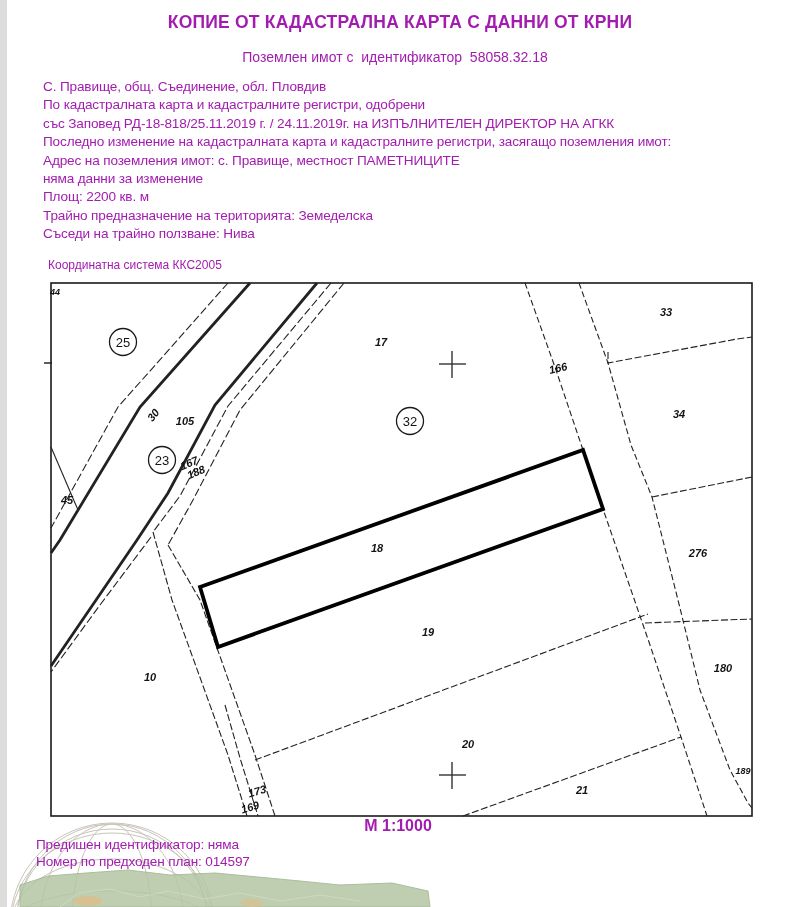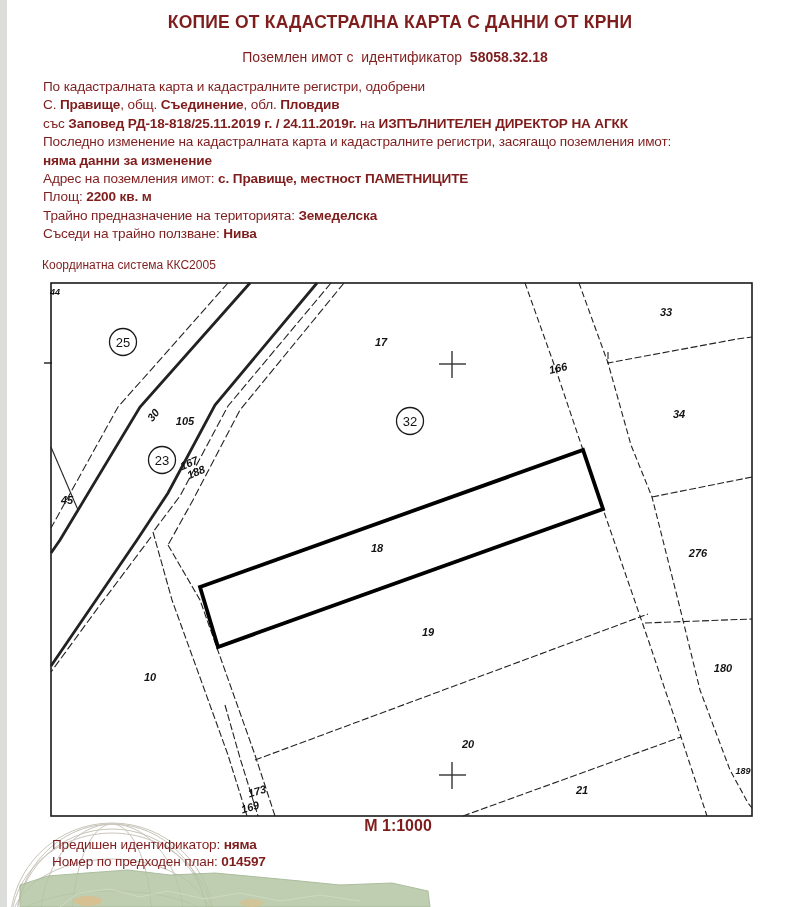--- a/index.html
+++ b/index.html
@@ -1,32 +1,32 @@
 <!DOCTYPE html>
 <html><head>
 <meta charset="utf-8">
 <style>
   html,body{margin:0;padding:0;background:#fff;}
   .page{position:relative;width:800px;height:907px;background:#ffffff;overflow:hidden;
-        font-family:"Liberation Sans",sans-serif;color:#7f1d1d;}
+        font-family:"Liberation Sans",sans-serif;color:#a21caf;}
   .edge-strip{position:absolute;left:0;top:0;width:7px;height:907px;background:#dcdcda;z-index:3;}
   .title{position:absolute;left:0;top:12px;width:800px;text-align:center;
          font-size:17.5px;font-weight:bold;letter-spacing:.2px;z-index:2;}
   .subtitle{position:absolute;left:0;top:49px;width:790px;text-align:center;
             font-size:14px;white-space:pre;z-index:2;}
   .info{position:absolute;left:43px;top:78px;width:740px;font-size:13.6px;
         line-height:18.4px;letter-spacing:-.15px;z-index:2;}
-  .coord-label{position:absolute;left:42px;top:258px;font-size:12px;z-index:2;}
+  .coord-label{position:absolute;left:48px;top:258px;font-size:12px;z-index:2;}
   .map-svg{position:absolute;left:0;top:0;width:800px;height:907px;z-index:1;pointer-events:none;}
   .scale{position:absolute;left:0;top:817px;width:796px;text-align:center;
          font-size:16px;font-weight:bold;z-index:2;}
-  .footer{position:absolute;left:52px;top:837px;width:740px;font-size:13.6px;
+  .footer{position:absolute;left:36px;top:837px;width:740px;font-size:13.6px;
           line-height:16.7px;letter-spacing:-.15px;z-index:2;}
   .watermark{position:absolute;left:0;top:813px;width:460px;height:94px;z-index:0;}
-  b{font-weight:bold;}
+  b{font-weight:normal;}
   .mapline{stroke:#222;fill:none;}
   .plbl{font-family:"Liberation Sans",sans-serif;font-size:11px;font-style:italic;
         font-weight:bold;fill:#141414;}
   .plbl-sm{font-size:9px;}
   .cnum{font-family:"Liberation Sans",sans-serif;font-size:13px;fill:#141414;font-style:normal;font-weight:normal;}
 </style>
 </head>
 <body>
 
 <div class="page">
@@ -49,26 +49,26 @@
       <polyline points="60,94 78,80 110,76 140,84 168,78 205,86 240,80 280,88 320,82 360,88" fill="none" stroke="#cdd9c0" stroke-width="1"></polyline>
       <ellipse cx="88" cy="88" rx="14" ry="5" fill="#d9c08f" opacity="0.9"></ellipse>
       <ellipse cx="252" cy="90" rx="12" ry="4" fill="#d9c08f" opacity="0.7"></ellipse>
     </g>
   </svg>
 
   <div class="title">КОПИЕ ОТ КАДАСТРАЛНА КАРТА С ДАННИ ОТ КРНИ</div>
   <div class="subtitle"><span>Поземлен имот с  идентификатор  </span><b>58058.32.18</b></div>
 
   <div class="info">
+    <div><span>С. </span><b>Правище</b><span>, общ. </span><b>Съединение</b><span>, обл. </span><b>Пловдив</b></div>
     <div><span>По кадастралната карта и кадастралните регистри, одобрени</span></div>
-    <div><span>С. </span><b>Правище</b><span>, общ. </span><b>Съединение</b><span>, обл. </span><b>Пловдив</b></div>
     <div><span>със </span><b>Заповед РД-18-818/25.11.2019 г. / 24.11.2019г.</b><span> на </span><b>ИЗПЪЛНИТЕЛЕН ДИРЕКТОР НА АГКК</b></div>
     <div><span>Последно изменение на кадастралната карта и кадастралните регистри, засягащо поземления имот:</span></div>
+    <div><span>Адрес на поземления имот: </span><b>с. Правище, местност ПАМЕТНИЦИТЕ</b></div>
     <div><b>няма данни за изменение</b></div>
-    <div><span>Адрес на поземления имот: </span><b>с. Правище, местност ПАМЕТНИЦИТЕ</b></div>
     <div><span>Площ: </span><b>2200 кв. м</b></div>
     <div><span>Трайно предназначение на територията: </span><b>Земеделска</b></div>
     <div><span>Съседи на трайно ползване: </span><b>Нива</b></div>
   </div>
 
   <div class="coord-label">Координатна система ККС2005</div>
 
   <svg class="map-svg" viewBox="0 0 800 907">
 
     <rect x="51" y="283" width="701" height="533" fill="none" stroke="#1a1a1a" stroke-width="1.6"></rect>

